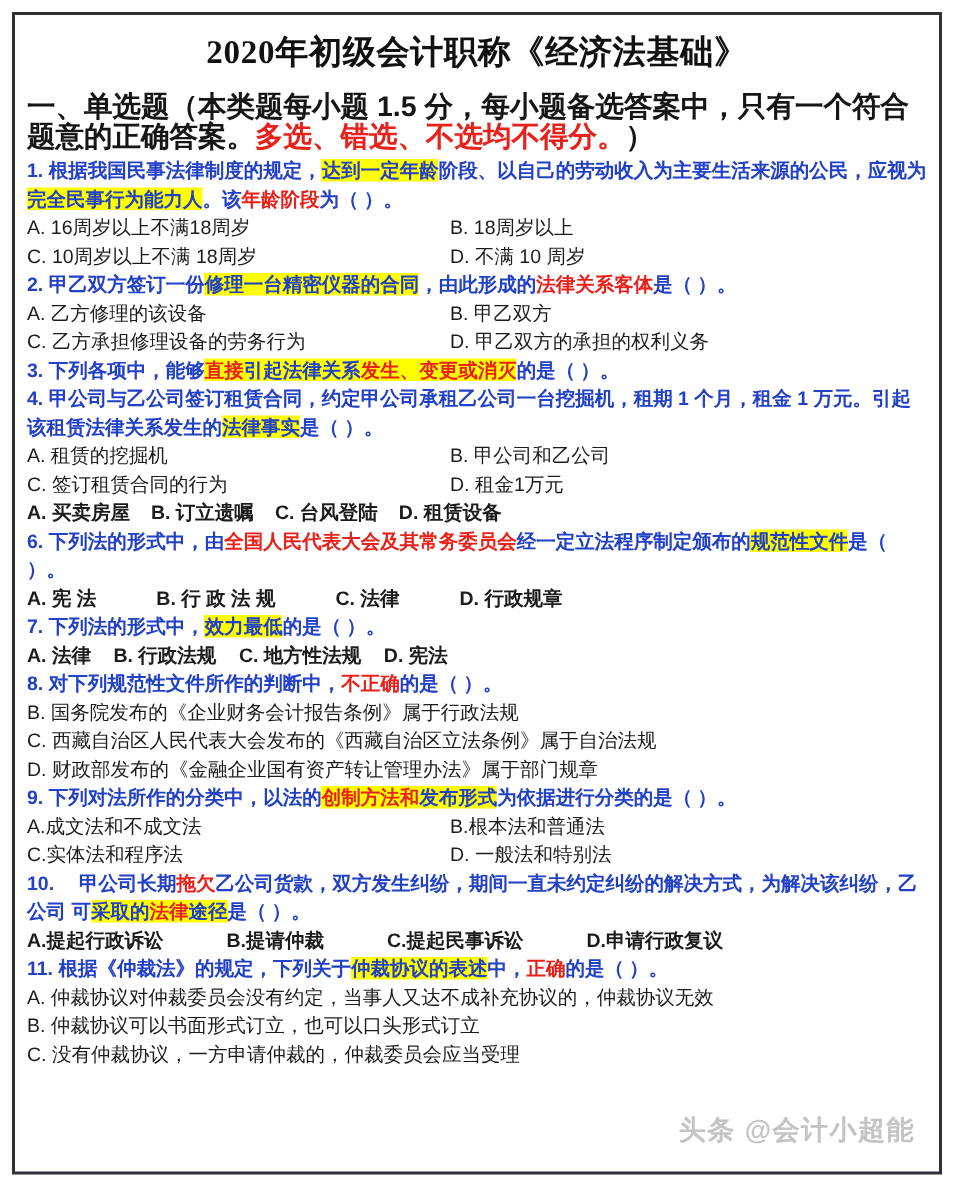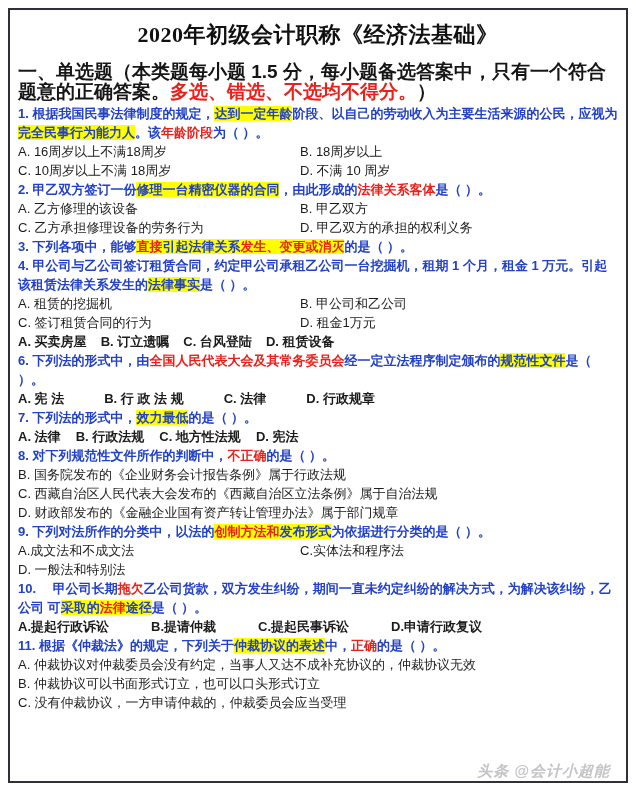--- a/index.html
+++ b/index.html
@@ -62,27 +62,26 @@
     line-height:19px;
     color:#1c1c1c;
   }
   .c-b{color:var(--blue,#2341c4);}
   .c-r{color:var(--red,#e8221a);}
   .c-k{color:#161616;}
   .hl{background:var(--hl,#ffff00);}
   .watermark{
     position:absolute;
     right:16px;
-    bottom:0;
-    font-size:15px;
+    bottom:16px;
+    font-size:18px;
     font-weight:700;
     color:var(--wm,#c4c4c4);
     text-shadow:1px 1px 0 #ffffff;
     letter-spacing:1px;
-    font-style:italic;
   }
 </style>
 </head>
 <body>
 
 <div class="frame">
   <h1 class="doc-title">2020年初级会计职称《经济法基础》</h1>
   <p class="section-header"><span class="c-k">一、单选题（本类题每小题 1.5 分，每小题备选答案中，只有一个符合题意的正确答案。</span><span class="c-r">多选、错选、不选均不得分。</span><span class="c-k">）</span></p>
   <div>
       <div class="question">
@@ -144,20 +143,21 @@
       <div class="question">
         <p class="stem"><span class="c-b">8. 对下列规范性文件所作的判断中，</span><span class="c-r">不正确</span><span class="c-b">的是（  ）。</span></p>
         <div class="opt-line">B. 国务院发布的《企业财务会计报告条例》属于行政法规</div>
         <div class="opt-line">C. 西藏自治区人民代表大会发布的《西藏自治区立法条例》属于自治法规</div>
         <div class="opt-line">D. 财政部发布的《金融企业国有资产转让管理办法》属于部门规章</div>
       </div>
       <div class="question">
         <p class="stem"><span class="c-b">9. 下列对法所作的分类中，以法的</span><span class="c-r hl">创制方法和</span><span class="c-b hl">发布形式</span><span class="c-b">为依据进行分类的是（ ）。</span></p>
         <div class="opt-grid">
           <span>A.成文法和不成文法</span>
+          <span>B.根本法和普通法</span>
           <span>C.实体法和程序法</span>
           <span>D. 一般法和特别法</span>
         </div>
       </div>
       <div class="question">
         <p class="stem"><span class="c-b">10.　 甲公司长期</span><span class="c-r">拖欠</span><span class="c-b">乙公司货款，双方发生纠纷，期间一直未约定纠纷的解决方式，为解决该纠纷，乙公司 可</span><span class="c-b hl">采取的</span><span class="c-r hl">法律</span><span class="c-b hl">途径</span><span class="c-b">是（ ）。</span></p>
         <div class="opt-inline" style="gap: 42px;">
           <span>A.提起行政诉讼</span>
           <span>B.提请仲裁</span>
           <span>C.提起民事诉讼</span>

